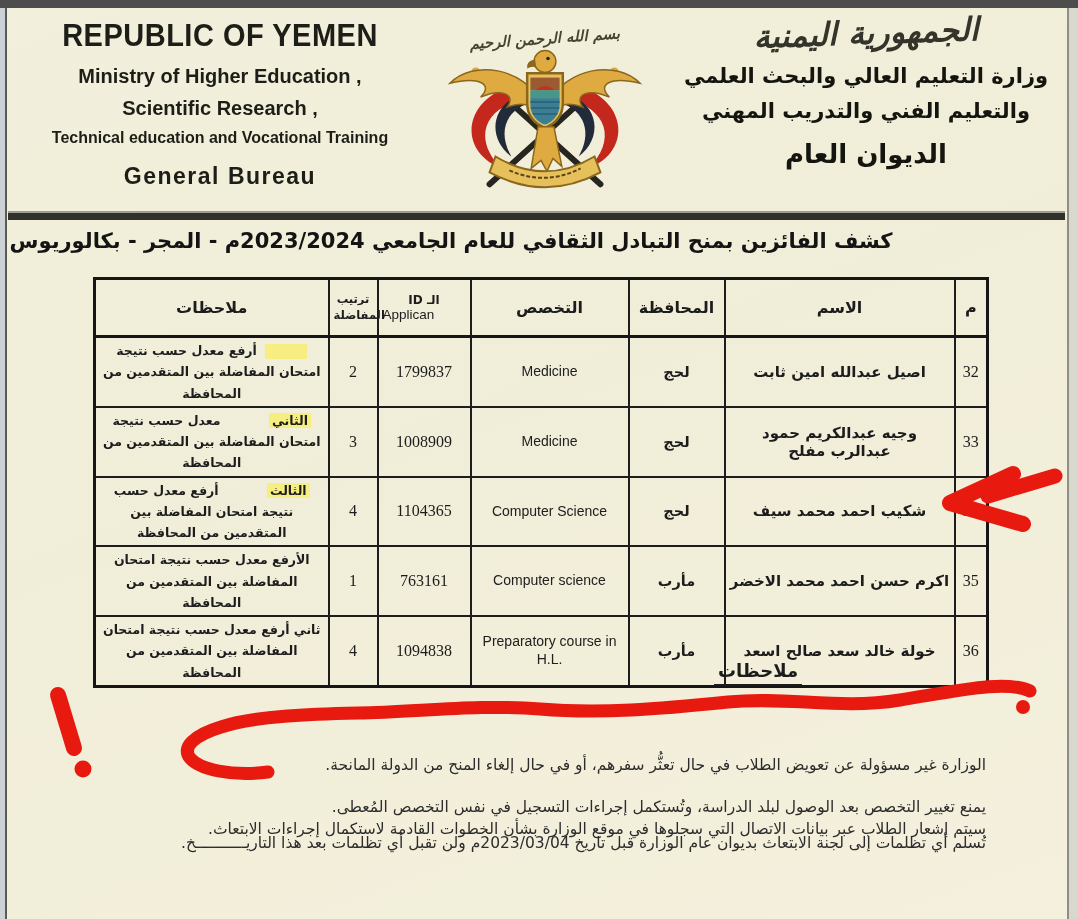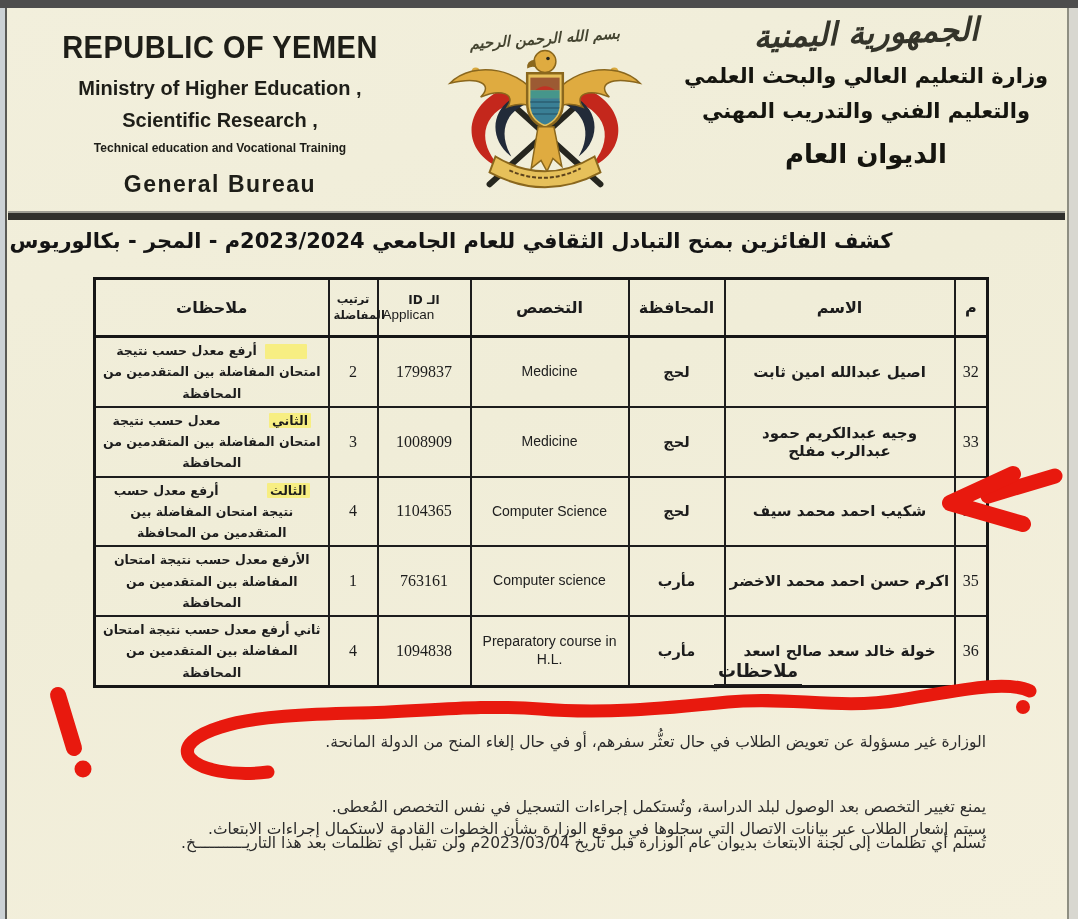--- a/index.html
+++ b/index.html
@@ -8,26 +8,26 @@
     position:relative; width:1078px; height:919px; overflow:hidden;
     background:linear-gradient(160deg,#f2efdc 0%, #f0edd8 45%, #f4f0dd 100%);
     font-family:"DejaVu Sans", sans-serif; color:#1c1c1c;
   }
   
   .edge-top    { position:absolute; left:0; top:0; width:1078px; height:8px; background:#4d4d4d; }
   .edge-left   { position:absolute; left:0; top:8px; width:7px; height:911px; background:#ccd2d5; border-right:2px solid #5a5a55; }
   .edge-right  { position:absolute; right:0; top:8px; width:11px; height:911px; background:#d8d7d0; border-left:2px solid #8e8e82; }
 
   
-  .hdr-left { position:absolute; left:18px; top:32px; width:404px; text-align:center;
+  .hdr-left { position:absolute; left:18px; top:20px; width:404px; text-align:center;
               font-family:"Liberation Sans", sans-serif; color:#1e1e18; }
   .hdr-left .country   { font-size:29px; font-weight:bold; letter-spacing:.5px; margin-bottom:12px; transform:scaleY(1.05); }
   .hdr-left .ministry  { font-size:20px; font-weight:bold; margin-bottom:9px; }
   .hdr-left .research  { font-size:20px; font-weight:bold; margin-bottom:9px; }
-  .hdr-left .technical { font-size:12px; font-weight:bold; margin-bottom:16px; }
+  .hdr-left .technical { font-size:16px; font-weight:bold; margin-bottom:16px; }
   .hdr-left .bureau    { font-size:23px; font-weight:bold; letter-spacing:1.5px; }
 
   .emblem { position:absolute; left:436px; top:10px; width:218px; height:198px; }
 
   .hdr-right { position:absolute; left:666px; top:14px; width:400px; text-align:center; color:#15150f; direction:rtl; }
   .hdr-right .calligraphy { font-size:32px; font-weight:bold; font-style:italic; color:#34342a;
                             transform:rotate(-2deg); margin-bottom:12px; }
   .hdr-right .ministry  { font-size:21px; font-weight:bold; margin-bottom:11px; }
   .hdr-right .technical { font-size:21px; font-weight:bold; margin-bottom:16px; }
   .hdr-right .bureau    { font-size:26px; font-weight:bold; letter-spacing:2px; }
@@ -61,21 +61,21 @@
   .hl:empty { display:none; }
   .hl-blank { display:inline-block; width:42px; height:15px; background:#f7ee82;
               vertical-align:middle; margin-left:4px; border-radius:1px; }
 
   
   .notes-head-wrap { position:absolute; left:688px; top:660px; width:140px; text-align:center; }
   .notes-head { display:inline-block; font-size:18px; font-weight:bold; direction:rtl;
                 border-bottom:2px solid #1c1c1c; padding:0 4px 3px; }
   .note-line { position:absolute; right:92px; direction:rtl; font-size:15.5px; color:#2c2c2c;
                white-space:nowrap; }
-  .n1 { top:733px; } .n2 { top:750px;margin-top:48px; } .n3 { top:820px; } .n4 { top:834px; }
+  .n1 { top:756px; } .n2 { top:750px;margin-top:48px; } .n3 { top:820px; } .n4 { top:834px; }
 
   .marker { position:absolute; left:0; top:0; width:1078px; height:919px; pointer-events:none; z-index:50; }
 </style>
 </head>
 <body>
 
 <div class="page">
 
   <div class="edge-top"></div>
   <div class="edge-left"></div>

